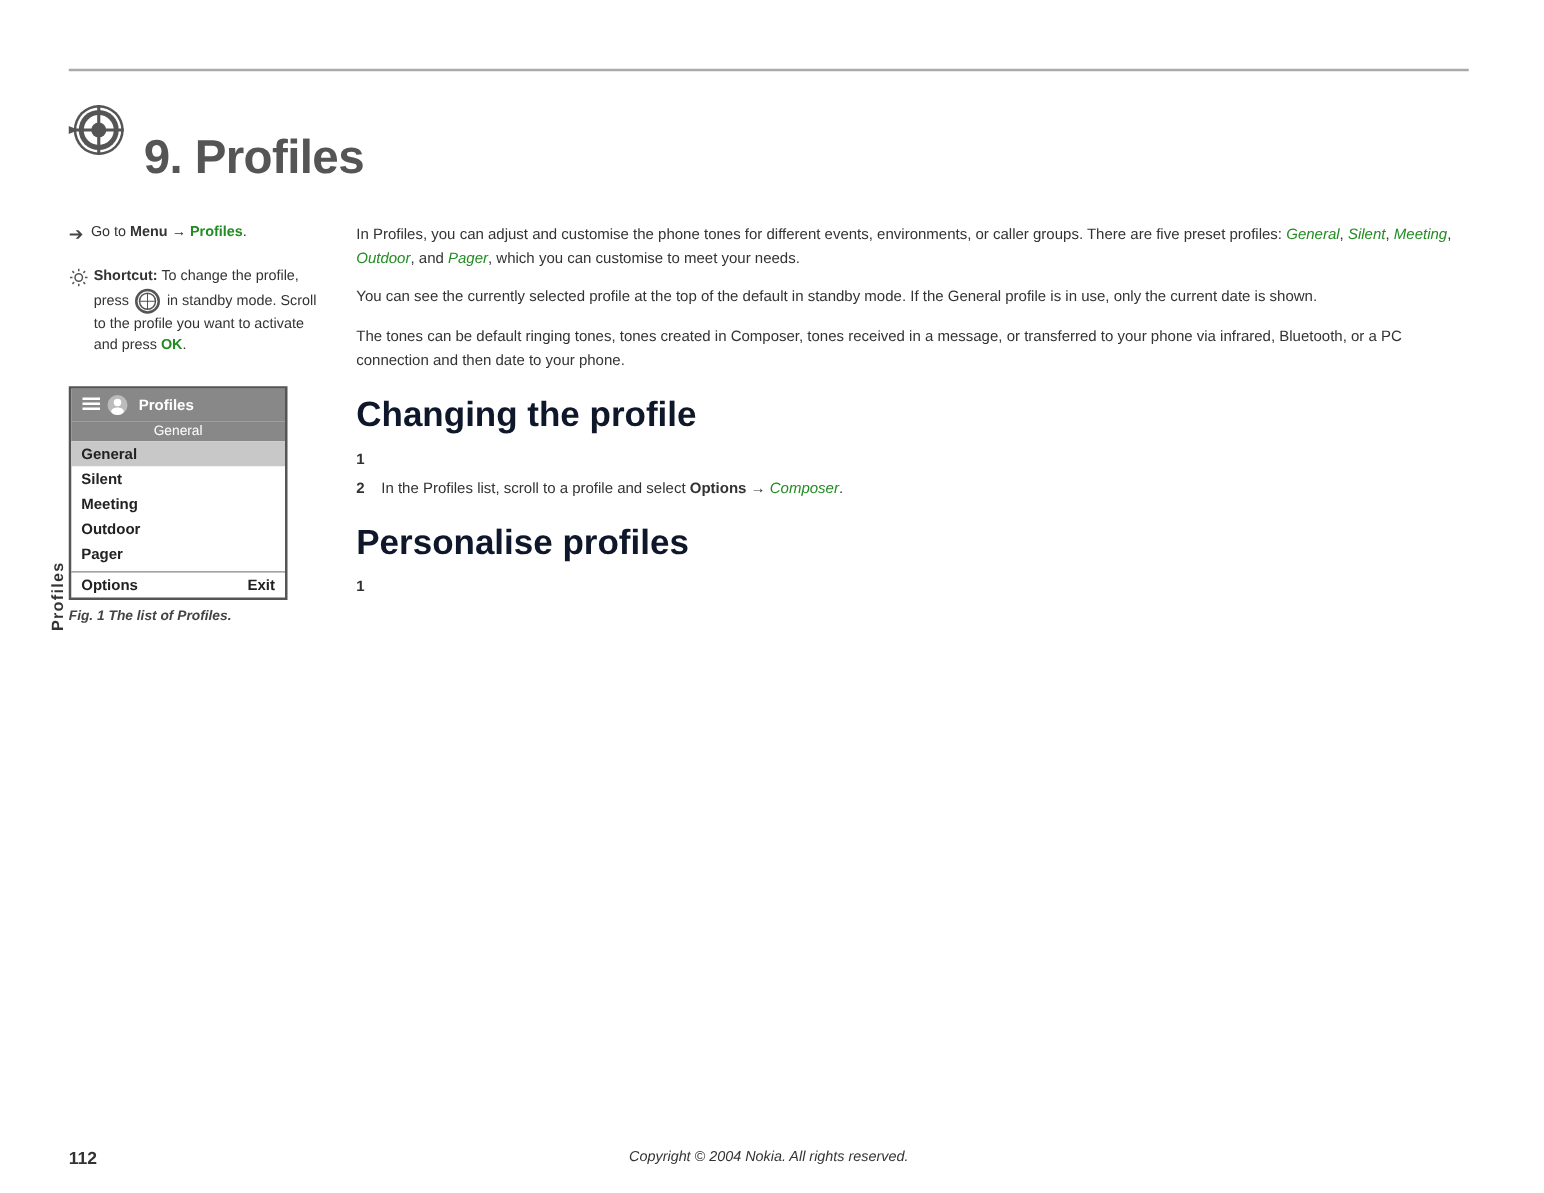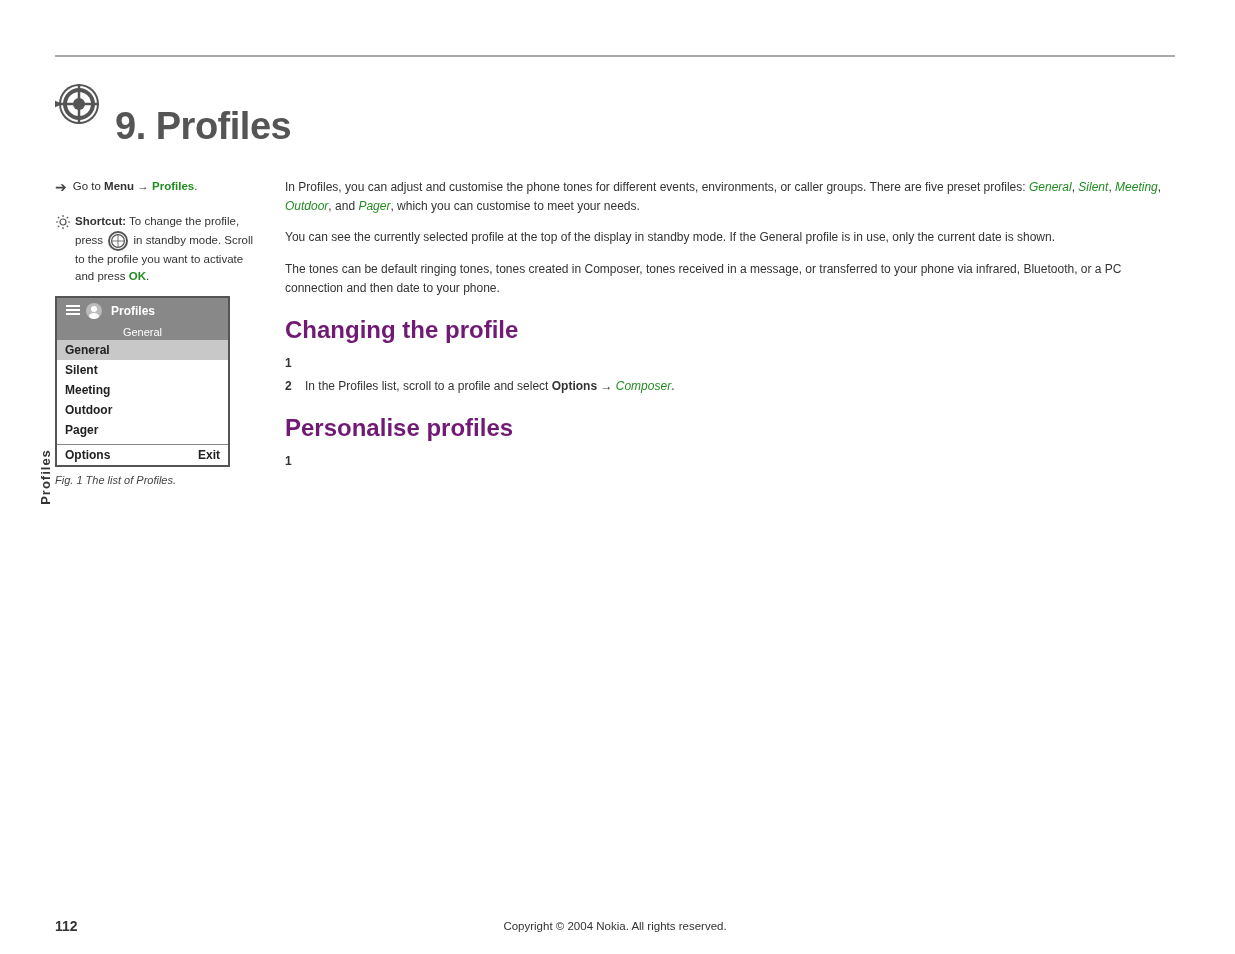--- a/index.html
+++ b/index.html
@@ -111,21 +111,21 @@
 
     .note-text .green {
       color: #228B22;
       font-weight: bold;
     }
 
     .shortcut-block {
       display: flex;
       align-items: flex-start;
       gap: 4px;
-      margin-bottom: 11px;
+      margin-bottom: 24px;
     }
 
     .shortcut-icon {
       font-size: 11px;
       margin-top: 1px;
       flex-shrink: 0;
       position: relative;
     }
 
     .shortcut-text {
@@ -191,40 +191,41 @@
       color: #222;
       margin-top: 4px;
     }
 
     .fig-caption {
       font-size: 11px;
       color: #444;
       margin-top: 6px;
       font-style: italic;
       line-height: 1.4;
+      font-weight: bold;
     }
 
     
     .intro-text {
       font-size: 12px;
       color: #333;
       line-height: 1.6;
       margin-bottom: 12px;
     }
 
     .intro-text .green-italic {
       color: #228B22;
       font-style: italic;
     }
 
     
     .section-heading {
-      font-size: 24px;
-      font-weight: bold;
-      color: #701a75;
+      font-size: 28px;
+      font-weight: bold;
+      color: #0f172a;
       margin: 18px 0 10px 0;
       border-bottom: none;
     }
 
     
     .numbered-list {
       list-style: none;
       padding: 0;
       margin: 0 0 12px 0;
     }
@@ -268,20 +269,21 @@
       font-weight: bold;
       color: #333;
     }
 
     .copyright {
       font-size: 11.5px;
       color: #333;
       position: absolute;
       left: 50%;
       transform: translateX(-50%);
+      font-style: italic;
     }
 
     
     .top-line {
       position: absolute;
       top: 55px;
       left: 55px;
       right: 60px;
       height: 2px;
       background: #aaa;
@@ -390,21 +392,21 @@
         <p class="fig-caption">Fig. 1 The list of Profiles.</p>
 
       </div>
 
       <div class="right-col">
 
         <p class="intro-text">
           In Profiles, you can adjust and customise the phone tones for different events, environments, or caller groups. There are five preset profiles: <span class="green-italic">General</span>, <span class="green-italic">Silent</span>, <span class="green-italic">Meeting</span>, <span class="green-italic">Outdoor</span>, and <span class="green-italic">Pager</span>, which you can customise to meet your needs.
         </p>
 
-        <p class="intro-text">You can see the currently selected profile at the top of the display in standby mode. If the General profile is in use, only the current date is shown.</p>
+        <p class="intro-text">You can see the currently selected profile at the top of the default in standby mode. If the General profile is in use, only the current date is shown.</p>
 
         <p class="intro-text">The tones can be default ringing tones, tones created in Composer, tones received in a message, or transferred to your phone via infrared, Bluetooth, or a PC connection and then date to your phone.</p>
 
         <h2 class="section-heading">Changing the profile</h2>
 
         <ul class="numbered-list">
           <li>
             <span class="list-num">1</span>
           </li>
           <li>

